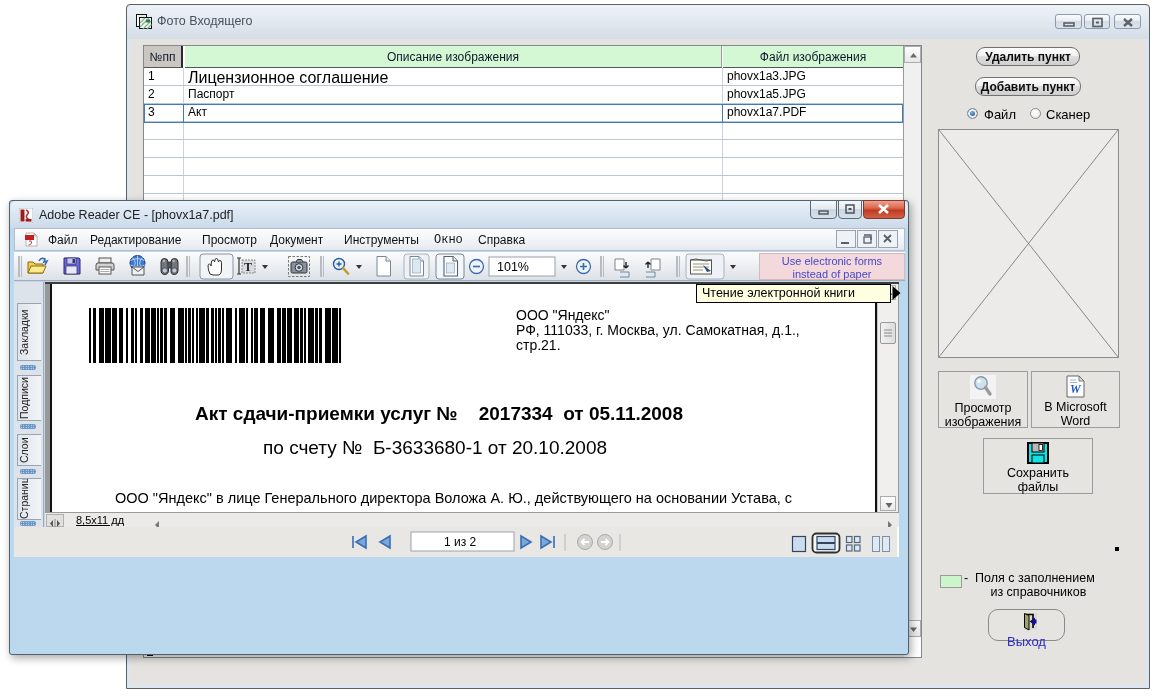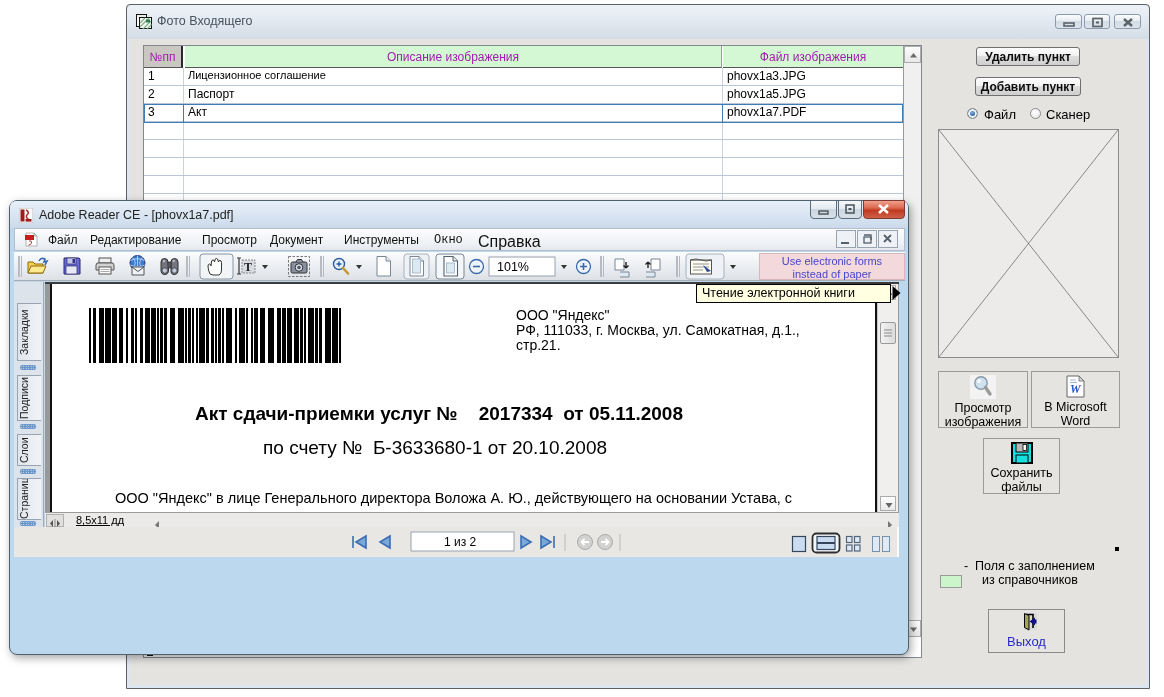--- a/index.html
+++ b/index.html
@@ -15,27 +15,27 @@
 #mw-title { left:0; top:0; width:100%; height:34px;
   background:linear-gradient(#eef3f8,#dfe6ee 60%,#d4dce6);
   border-radius:6px 6px 0 0; }
 .capbtn { top:9px; height:15px; border:1px solid #8b9aac; border-radius:3px;
   background:linear-gradient(#fbfcfd,#e8edf3 45%,#d3dbe5 50%,#dde4ec); }
 .capbtn svg { position:absolute; left:0; top:0; }
 
 
 #tbl { left:16px; top:40px; width:779px; height:613px; background:#fff; border:1px solid #828790; }
 .th { top:0; height:22px; border-bottom:1px solid #555;
-  font-size:12px; color:#a21caf; text-align:center; line-height:22px; }
+  font-size:12px; color:#0f172a; text-align:center; line-height:22px; }
 #vscr { right:0; top:0; width:18px; height:591px; background:#f0f0f0; border-left:1px solid #9a9a9a; }
 .scrbtn { background:linear-gradient(#fdfdfd,#e8e8e8); border:1px solid #acacac; }
 #hscr { left:0; bottom:0; width:760px; height:17px; background:#f1f1f0; border-top:1px solid #9a9a9a; }
 
 
-.btn7 { border:1px solid #707070; border-radius:3px;
+.btn7 { border:1px solid #707070; border-radius:9px;
   background:linear-gradient(#fdfdfd,#f2f2f2 45%,#dedede 50%,#cfcfcf);
   font-weight:bold; font-size:12px; color:#0d0d0d; text-align:center; }
 .bigbtn { border:1px solid #9b9b9b; background:#e6e4e1; text-align:center; font-size:12.5px; color:#000; }
 .radio { width:11px; height:11px; border-radius:50%; border:1px solid #8a8a8a;
   background:radial-gradient(circle at 40% 35%, #ffffff 0%, #efefef 60%, #d8d8d8 100%); }
 .rlabel { font-size:13px; color:#000; }
 
 
 .vtab { left:3px; width:24px; background:linear-gradient(90deg,#f2f4f7,#dfe5ec);
   border:1px solid #9aa4b0; border-left:none;
@@ -82,21 +82,21 @@
     <div class="abs th" style="left:0;width:39px;background:#cac7c3;border-right:2px solid #2a2a2a;">№пп</div>
     <div class="abs th" style="left:41px;width:537px;background:#d3f8d3;border-right:1px solid #9a9a9a;">Описание изображения</div>
     <div class="abs th" style="left:579px;width:180px;background:#d3f8d3;border-right:none;">Файл изображения</div>
 
     <div class="abs" id="tbody" style="left:0;top:22px;width:759px;height:569px;background:#fff;">
       <div class="abs" style="left:39px;top:0;bottom:0;width:1px;background:#c9d2dc;"></div>
       <div class="abs" style="left:578px;top:0;bottom:0;width:1px;background:#c9d2dc;"></div>
       <div class="abs" style="left:0;top:0;right:0;height:569px;
         background:repeating-linear-gradient(to bottom, transparent 0, transparent 17px, #b9c6d6 17px, #b9c6d6 18px);"></div>
       <div class="abs" style="left:4px;top:1px;font-size:12px;">1</div>
-      <div class="abs" style="left:44px;top:1px;font-size:11px;text-align:center;">Лицензионное соглашение</div>
+      <div class="abs" style="left:44px;top:1px;font-size:16px;text-align:center;">Лицензионное соглашение</div>
       <div class="abs" style="left:583px;top:1px;font-size:12px;">phovx1a3.JPG</div>
       <div class="abs" style="left:4px;top:19px;font-size:12px;">2</div>
       <div class="abs" style="left:44px;top:19px;font-size:12px;">Паспорт</div>
       <div class="abs" style="left:583px;top:19px;font-size:12px;">phovx1a5.JPG</div>
       <div class="abs" style="left:4px;top:37px;font-size:12px;">3</div>
       <div class="abs" style="left:44px;top:37px;font-size:12px;">Акт</div>
       <div class="abs" style="left:583px;top:37px;font-size:12px;">phovx1a7.PDF</div>
 
       <div class="abs" style="left:0;top:36px;width:759px;height:19px;border:1px solid #3f7cb6;"></div>
       <div class="abs" style="left:39px;top:36px;width:1px;height:19px;background:#3f7cb6;"></div>
@@ -148,49 +148,49 @@
   </div>
   <div class="abs bigbtn" style="left:904px;top:366px;width:89px;height:57px;">
     <svg width="20" height="23" viewBox="0 0 20 23" style="margin-top:3px;">
       <path d="M1 1 L13 1 L18 6 L18 22 L1 22 Z" fill="#fff" stroke="#666"></path>
       <path d="M13 1 L13 6 L18 6 Z" fill="#d8d8d8" stroke="#666" stroke-width="0.8"></path>
       <path d="M4 5 h6 M4 7.5 h7" stroke="#9db4cc" stroke-width="1"></path>
       <text x="4" y="18" font-size="12" font-weight="bold" font-style="italic" fill="#2257c4" font-family="Liberation Serif">W</text>
     </svg>
     <div style="line-height:13.5px;">В Microsoft<br>Word</div>
   </div>
-  <div class="abs bigbtn" style="left:856px;top:433px;width:77px;height:56px;">
+  <div class="abs bigbtn" style="left:856px;top:433px;width:110px;height:56px;">
     <svg width="22" height="22" viewBox="0 0 22 22" style="margin-top:3px;">
       <path d="M1 1 L21 1 L21 21 L1 21 Z" fill="#17e0e0" stroke="#000" stroke-width="2"></path>
       <rect x="5" y="1" width="12" height="9" fill="#b8b8b8" stroke="#000"></rect>
       <rect x="12" y="2.5" width="3.5" height="6" fill="#fff" stroke="#000" stroke-width="0.8"></rect>
       <rect x="5" y="13" width="12" height="8" fill="#17e0e0" stroke="#000"></rect>
     </svg>
     <div style="line-height:13.5px;">Сохранить<br>файлы</div>
   </div>
 
   <div class="abs" style="left:988px;top:542px;width:4px;height:4px;background:#000;"></div>
 
   <div class="abs" style="left:813px;top:570px;width:22px;height:13px;background:#ccf5cc;border:1px solid #9a9a9a;"></div>
-  <div class="abs" style="left:837px;top:554px;font-size:12.5px;">-&nbsp;&nbsp;Поля с заполнением<br><span style="margin-left:18px;">из справочников</span></div>
-
-  <div class="abs bigbtn" style="left:861px;top:604px;width:77px;height:44px;border-color:#8a8a8a;">
+  <div class="abs" style="left:837px;top:566px;font-size:12.5px;text-align:center;">-&nbsp;&nbsp;Поля с заполнением<br><span style="margin-left:18px;">из справочников</span></div>
+
+  <div class="abs bigbtn" style="left:861px;top:604px;width:77px;height:32px;border-color:#8a8a8a;border-radius:10px;">
     <svg width="20" height="19" viewBox="0 0 20 19" style="margin-top:2px;">
       <rect x="7" y="1" width="13" height="17" fill="#d9d9d9"></rect>
       <path d="M8.5 2.5 L16 2.5 L16 16" fill="none" stroke="#000" stroke-width="1.6"></path>
       <path d="M7.5 1.5 L12 3.5 L12 18 L7.5 15.5 Z" fill="#a3a35c" stroke="#000"></path>
       <path d="M12.5 9.5 L18 5.5 L18 13.5 Z" fill="#101086"></path>
       <rect x="17" y="7.5" width="2.5" height="4" fill="#101086"></rect>
     </svg>
     <div style="line-height:15px;color:#2a2ac8;font-size:13px;">Выход</div>
   </div>
 </div>
 
 <div class="abs" id="adobewin" style="left:9px;top:200px;width:900px;height:455px;
-  border:1px solid #50616e; border-radius:8px; background:#bcd8ee;
+  border:1px solid #50616e; border-radius:3px; background:#bcd8ee;
   box-shadow:2px 3px 8px rgba(0,0,0,0.35);padding-left:48px;">
 
   <div class="abs" style="left:0;top:0;width:898px;height:27px;border-radius:6px 6px 0 0;
     background:linear-gradient(#e9f1f9,#d8e4f1 55%,#cbdaeb);"></div>
   <div class="abs" style="left:9px;top:7px;width:14px;height:15px;">
     <svg width="14" height="15">
           <rect x="0" y="0" width="14" height="15" fill="#fff" stroke="#888" stroke-width="0.6"></rect>
           <rect x="1.5" y="1.5" width="4" height="12" fill="#9b1c1c"></rect>
           <path d="M7 2 Q11 4 8 7 Q6 9 10 12" stroke="#b03030" stroke-width="1.6" fill="none"></path>
           <rect x="6.5" y="11" width="6" height="2.6" fill="#9b1c1c"></rect>
@@ -220,21 +220,21 @@
           <rect x="1" y="3" width="9" height="5" fill="#c41e1e"></rect>
           <path d="M5 9 Q8 8 7.5 11 Q7 13 4.5 13" stroke="#c04040" stroke-width="1" fill="none"></path>
         </svg>
   </div>
   <div class="abs" style="left:38px;top:32px;font-size:12px;color:#111;">Файл</div>
   <div class="abs" style="left:80px;top:32px;font-size:12px;color:#111;">Редактирование</div>
   <div class="abs" style="left:192px;top:32px;font-size:12px;color:#111;">Просмотр</div>
   <div class="abs" style="left:260px;top:32px;font-size:12px;color:#111;">Документ</div>
   <div class="abs" style="left:334px;top:32px;font-size:12px;color:#111;">Инструменты</div>
   <div class="abs" style="left:424px;top:32px;font-size:12px;color:#111;font-family:Liberation Mono, monospace;">Окно</div>
-  <div class="abs" style="left:468px;top:32px;font-size:16px;color:#111;">Справка</div>
+  <div class="abs" style="left:468px;top:32px;font-size:12px;color:#111;">Справка</div>
 
   <div class="abs" style="left:826px;top:29px;width:20px;height:18px;border:1px solid #98a3b0;background:#eef1f5;"><svg width="18" height="16">
           <rect x="4" y="11" width="8" height="2" fill="#55606a"></rect>
         </svg></div>
   <div class="abs" style="left:847px;top:29px;width:20px;height:18px;border:1px solid #98a3b0;background:#eef1f5;"><svg width="18" height="16">
           <rect x="6" y="6" width="7" height="6" fill="none" stroke="#55606a" stroke-width="1.3"></rect>
           <path d="M6 4 h7 v5" fill="none" stroke="#55606a" stroke-width="1.3"></path>
         </svg></div>
   <div class="abs" style="left:868px;top:29px;width:20px;height:18px;border:1px solid #98a3b0;background:#eef1f5;"><svg width="18" height="16">
           <path d="M5 4 L12 11 M12 4 L5 11" stroke="#55606a" stroke-width="1.8"></path>

